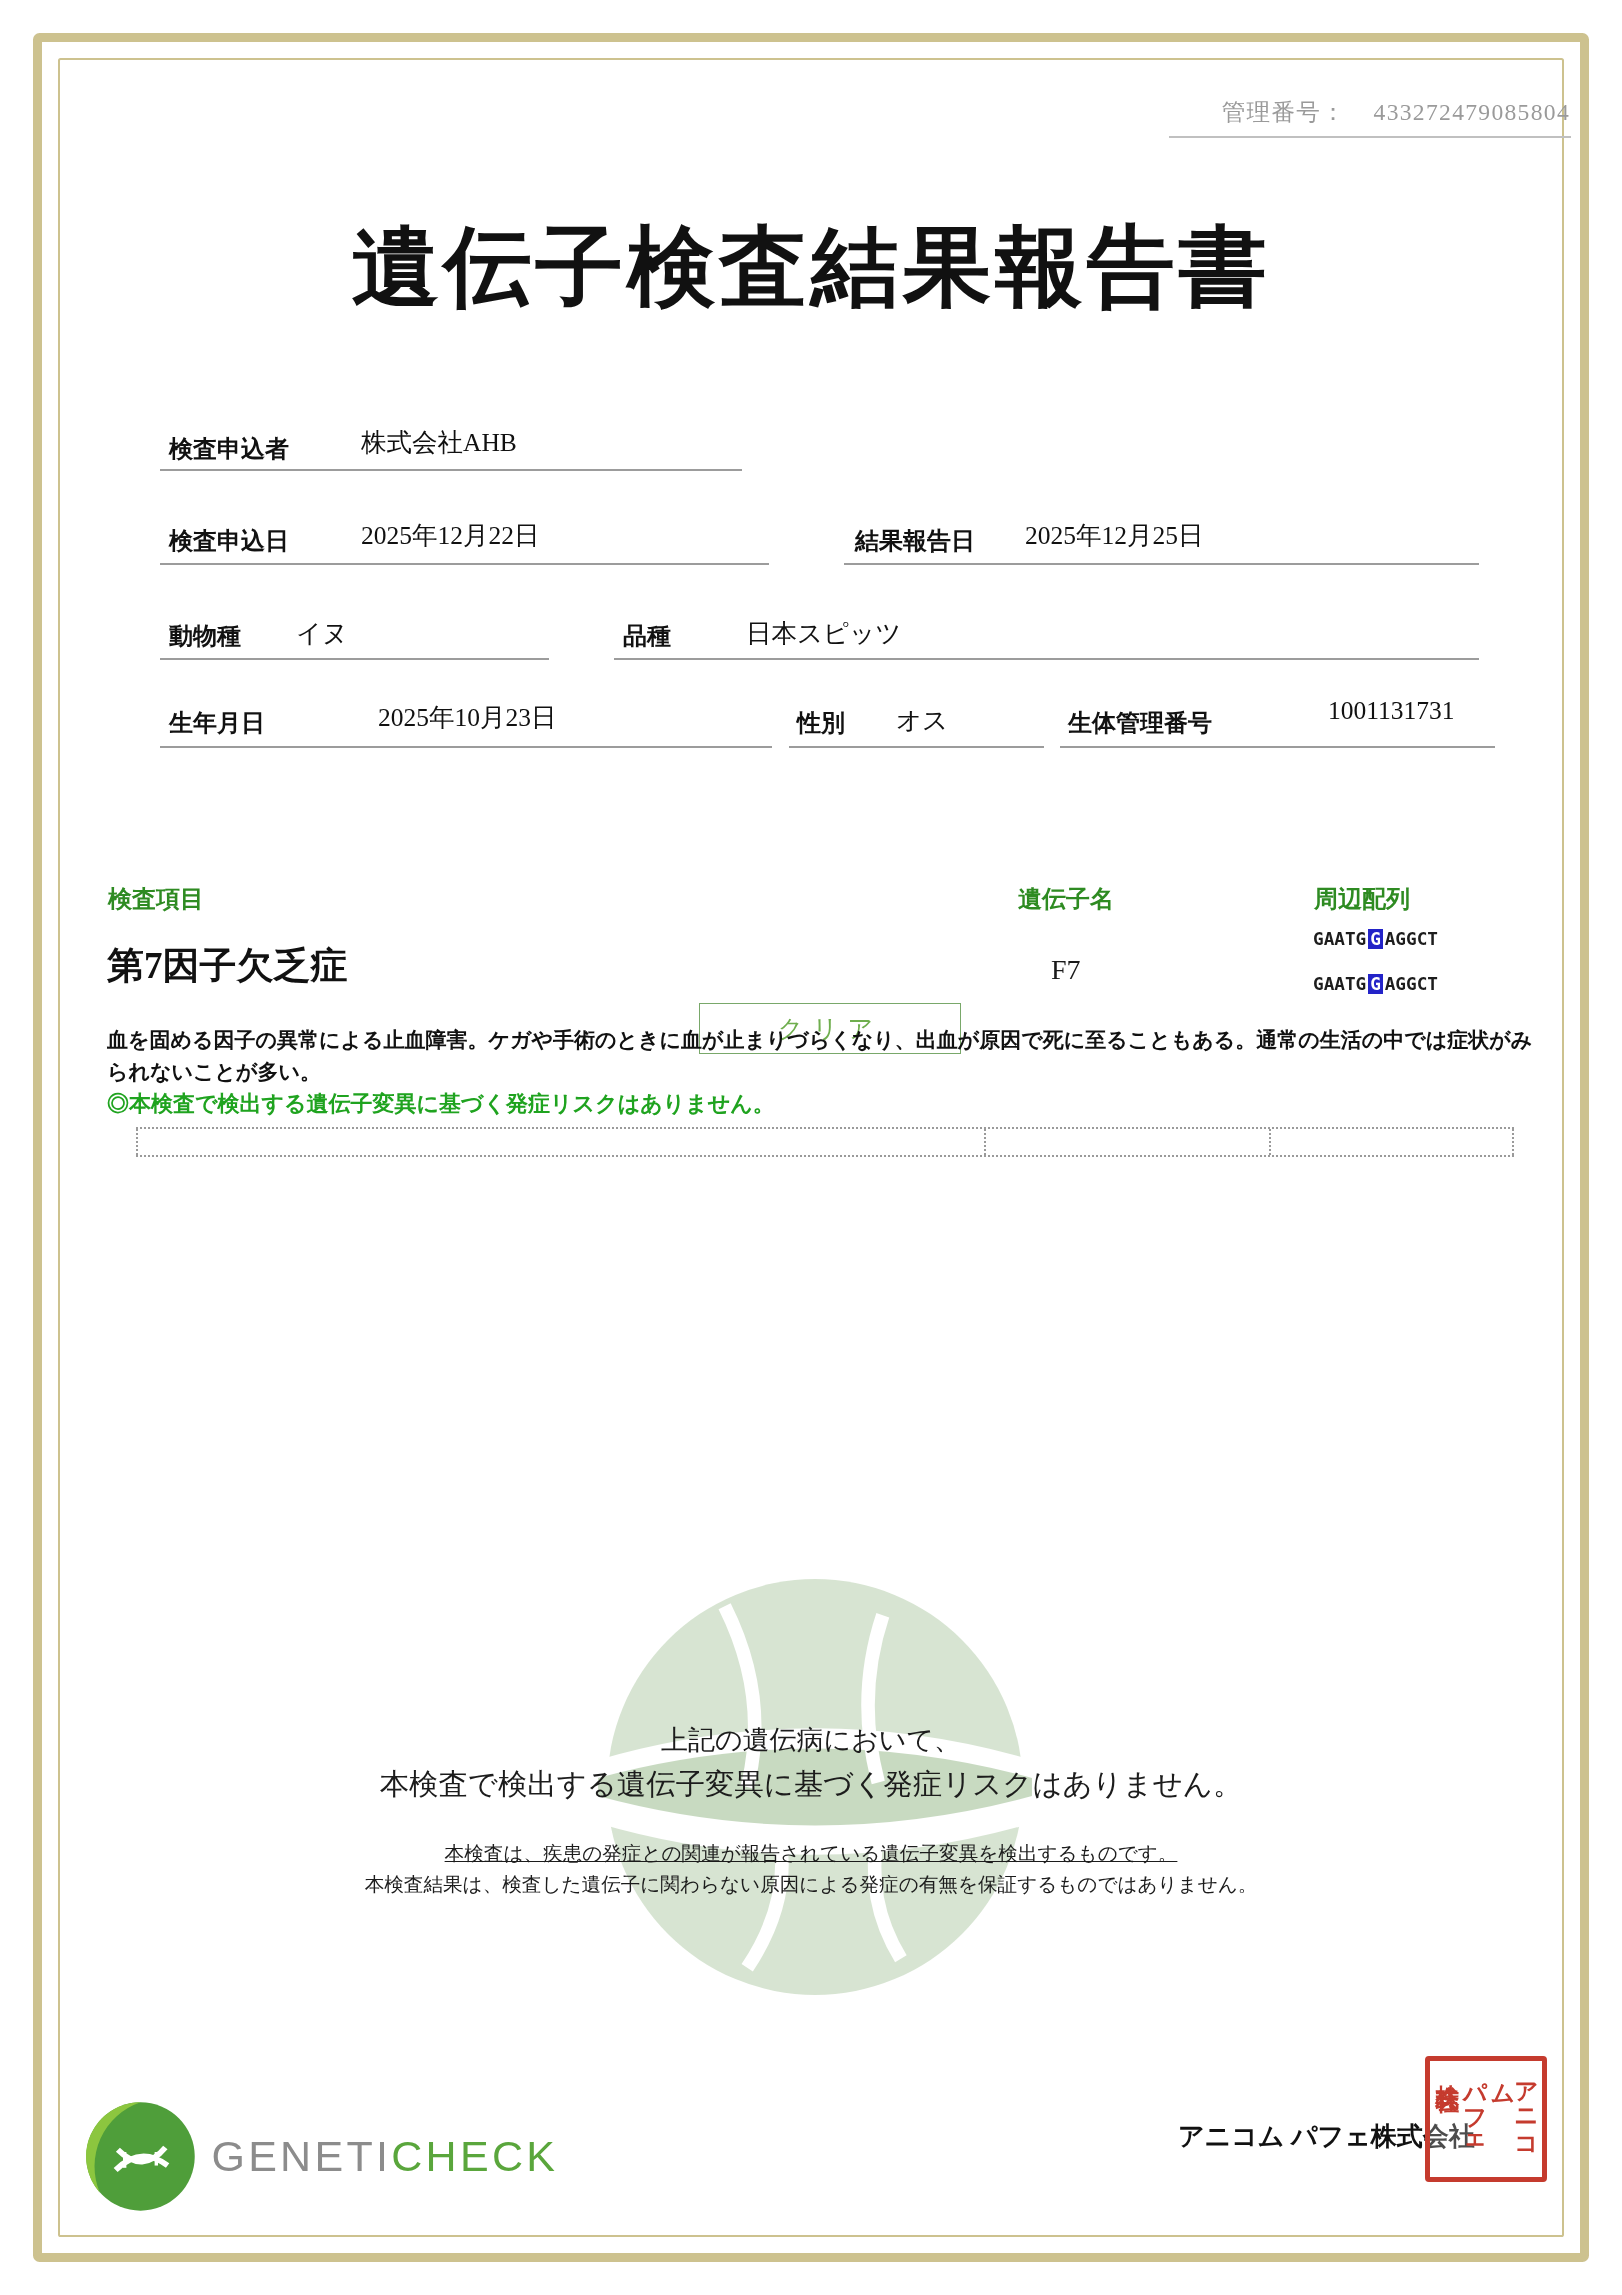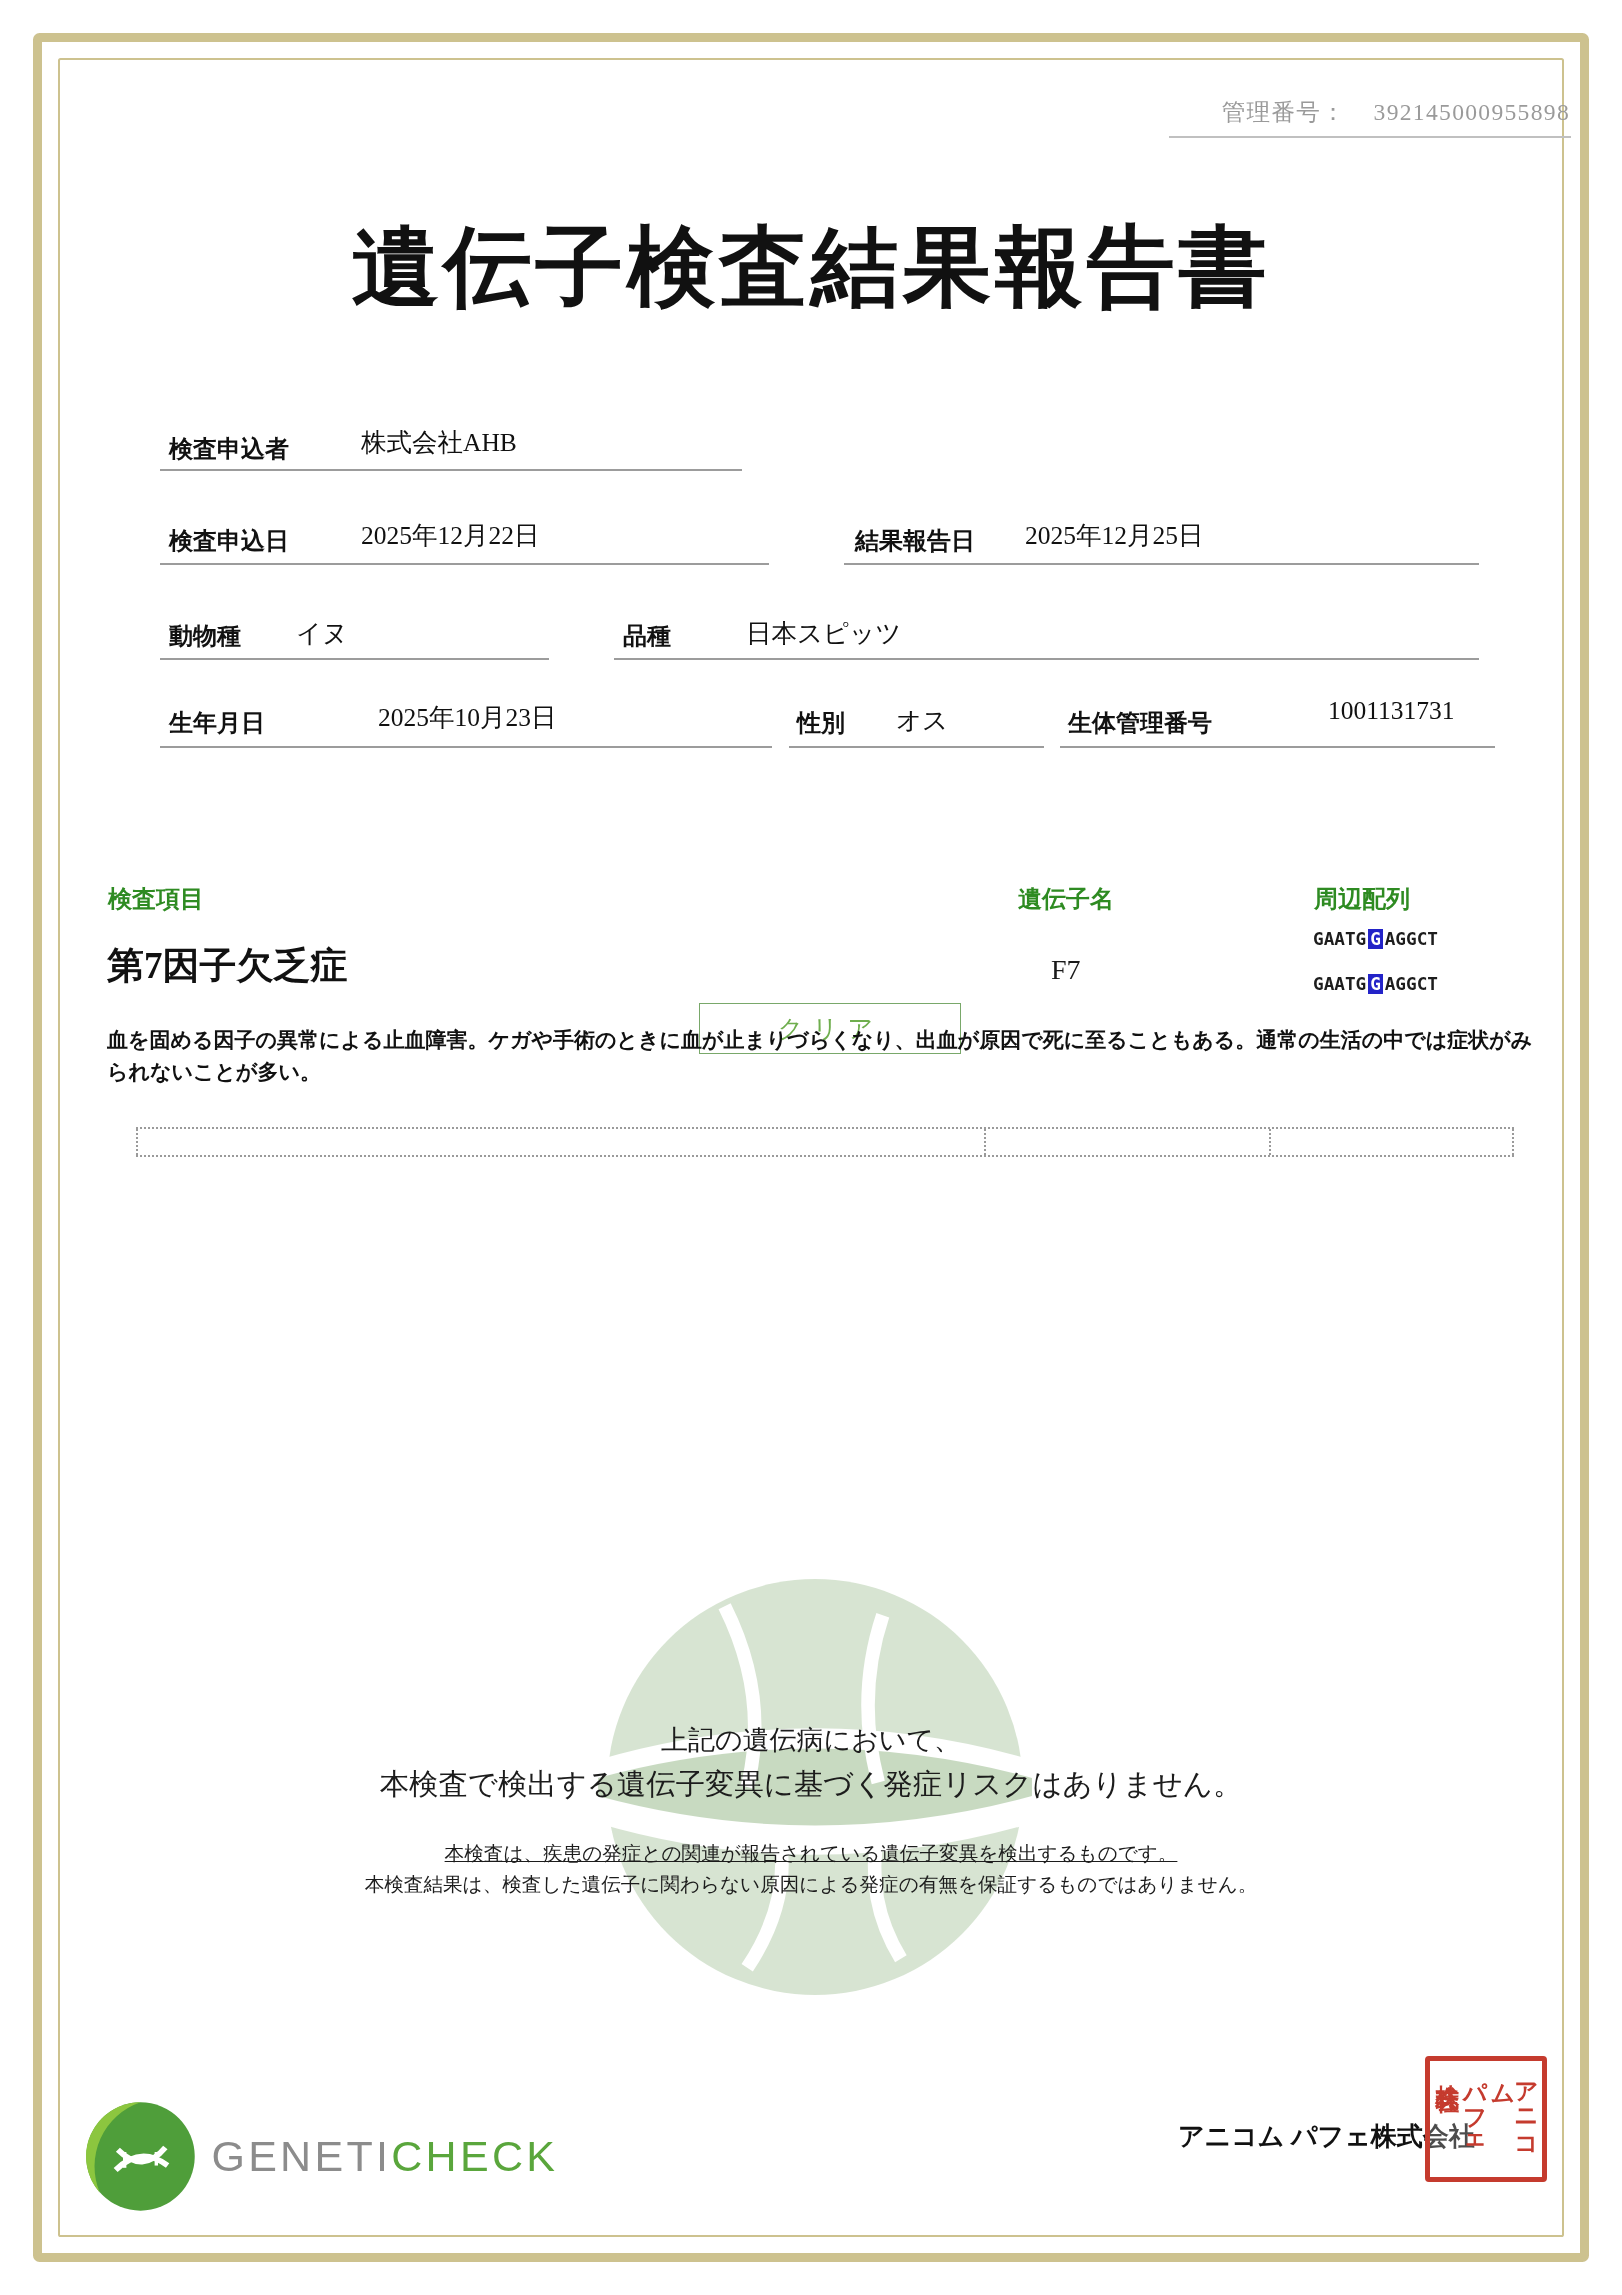--- a/index.html
+++ b/index.html
@@ -107,21 +107,21 @@
 <body>
 
 <div class="page">
 
   <div class="frame-outer"></div>
   <div class="frame-inner"></div>
 
   <div class="abs mgmt">
     <span>管理番号：</span>
     <span style="display:inline-block; width:13px;"></span>
-    <span>392145000955898</span>
+    <span>433272479085804</span>
   </div>
   <div class="abs mgmt-underline"></div>
 
   <div class="abs title">遺伝子検査結果報告書</div>
 
   <div class="abs label" style="top:433px; left:169px;">検査申込者</div>
   <div class="abs value" style="top:425px; left:361px;">株式会社AHB</div>
   <div class="abs uline" style="top:469px; left:160px; width:582px;"></div>
 
   <div class="abs label" style="top:525px; left:169px;">検査申込日</div>
@@ -165,20 +165,21 @@
   <div class="abs gene-name" style="top:954px; left:1051px;">F7</div>
 
   <div class="abs seq" style="top:929px; left:1313px;">
     <span>GAATG</span><span class="allele">G</span><span>AGGCT</span>
   </div>
   <div class="abs seq" style="top:974px; left:1313px;">
     <span>GAATG</span><span class="allele">G</span><span>AGGCT</span>
   </div>
 
   <div class="abs desc" style="top:1025px; left:107px;">血を固める因子の異常による止血障害。ケガや手術のときに血が止まりづらくなり、出血が原因で死に至ることもある。通常の生活の中では症状がみられないことが多い。</div>
+  <div class="abs risk-note" style="top:1089px; left:107px;">◎本検査で検出する遺伝子変異に基づく発症リスクはありません。</div>
 
   <div class="abs dotted-row">
     <div class="dotted-v" style="left:0;"></div>
     <div class="dotted-v" style="left:848px;"></div>
     <div class="dotted-v" style="left:1133px;"></div>
     <div class="dotted-v" style="right:0;"></div>
   </div>
 
   <svg class="abs watermark" viewBox="0 0 200 200">
     <circle cx="100" cy="100" r="92" fill="#b7cfae"></circle>

